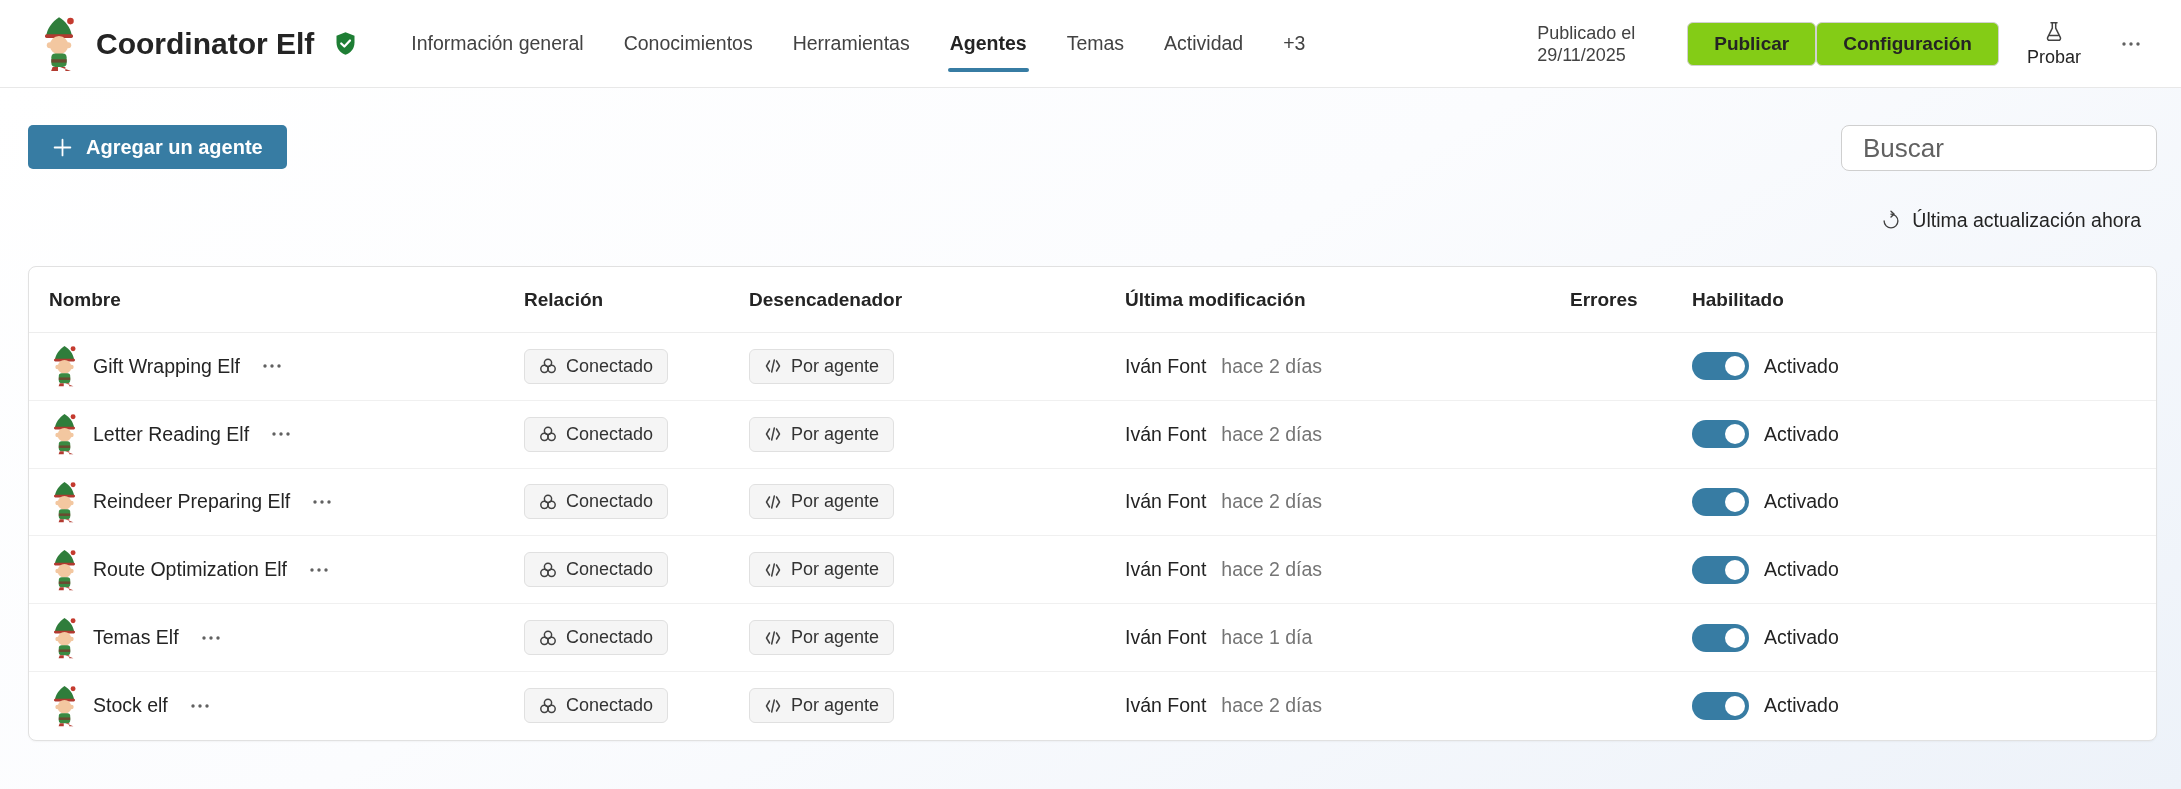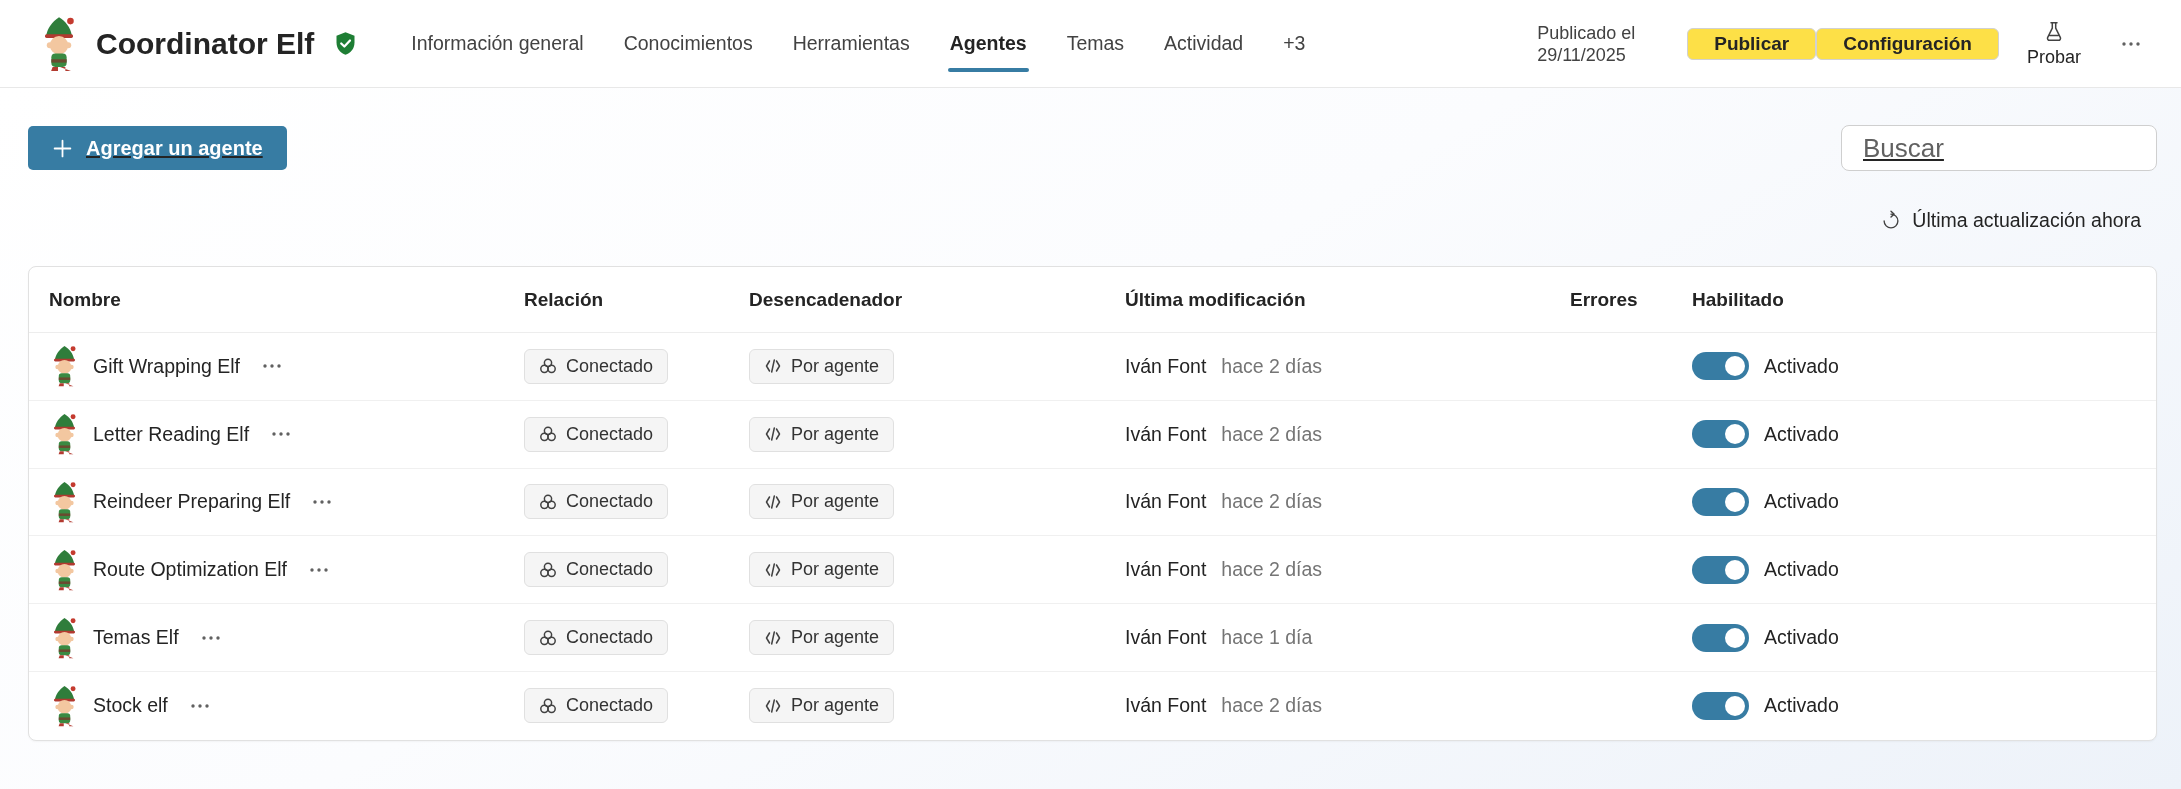--- a/index.html
+++ b/index.html
@@ -21,37 +21,37 @@
          position:relative; cursor:pointer; white-space:nowrap; }
   .tab.active { font-weight:700; color:#242424; }
   .tab.active::after {
     content:""; position:absolute; left:-2px; right:-2px; bottom:6px;
     height:4px; border-radius:2px; background:#377CA3;
   }
 
   .header-right { margin-left:auto; display:flex; align-items:center; }
   .published { font-size:18px; color:#424242; line-height:22px; margin-right:52px; }
   .btn {
-    height:32px; padding:0 26px; background:#fde047; border:1px solid #d1d1d1;
+    height:44px; padding:0 26px; background:#84cc16; border:1px solid #d1d1d1;
     border-radius:6px; font-family:inherit; font-size:19px; font-weight:700; color:#242424;
     cursor:pointer; white-space:nowrap;
   }
   .btn + .btn { }
   .test-btn { display:flex; flex-direction:column; align-items:center; gap:3px;
               margin:0 30px 0 28px; cursor:pointer; font-size:18px; color:#242424; }
   .test-btn svg { width:24px; height:24px; }
   .more-btn { width:40px; height:40px; display:flex; align-items:center; justify-content:center;
               cursor:pointer; border-radius:6px; }
 
   
   .content {
     height:701px; padding:37px 24px 0 28px;
     background:linear-gradient(150deg, #ffffff 0%, #fbfcfe 45%, #edf2f9 100%);
   }
-  .toolbar-row { display:flex; align-items:center; justify-content:space-between;text-decoration:underline; }
+  .toolbar-row { display:flex; align-items:flex-start; justify-content:space-between; }
   .add-btn {
     height:44px; display:inline-flex; align-items:center; gap:13px; padding:0 24px;
     background:#377CA3; border:none; border-radius:5px; color:#fff;
     font-family:inherit; font-size:20px; font-weight:700; cursor:pointer;
   }
   .search {
     width:316px; height:46px; background:#fff; border:1px solid #cfcfcf; border-radius:8px;
     display:flex; align-items:center; padding:0 10px 0 12px; gap:9px;
   }
   .search input { border:none; outline:none; flex:1; font-family:inherit; font-size:26px; color:#3b82f6; background:transparent; }

